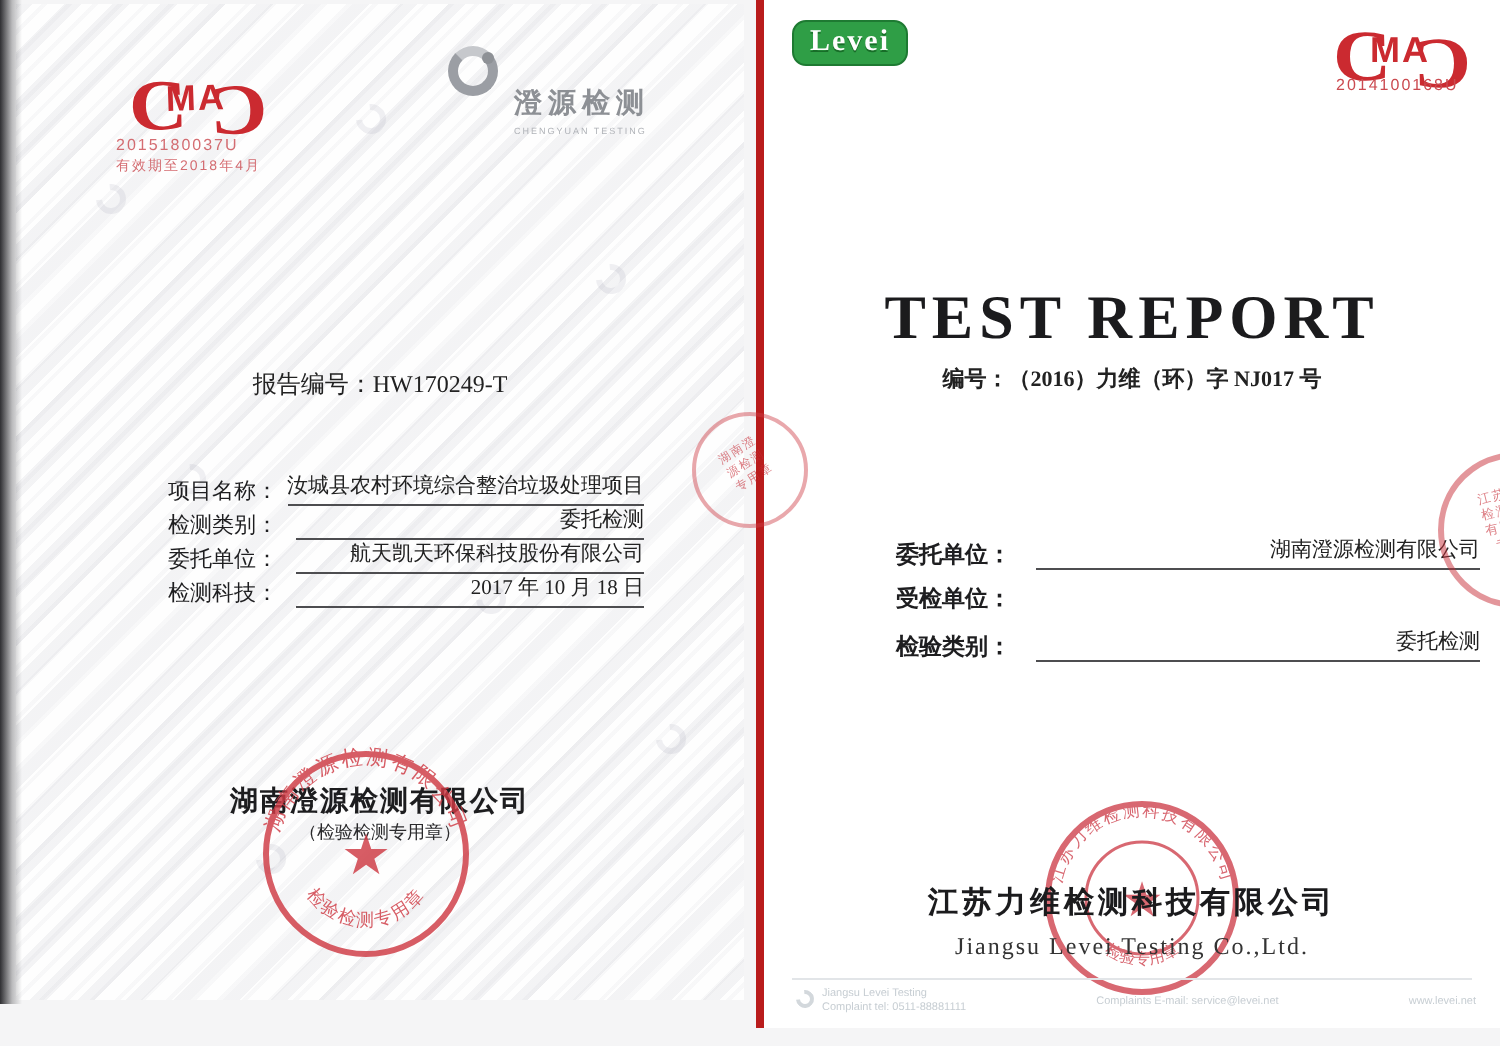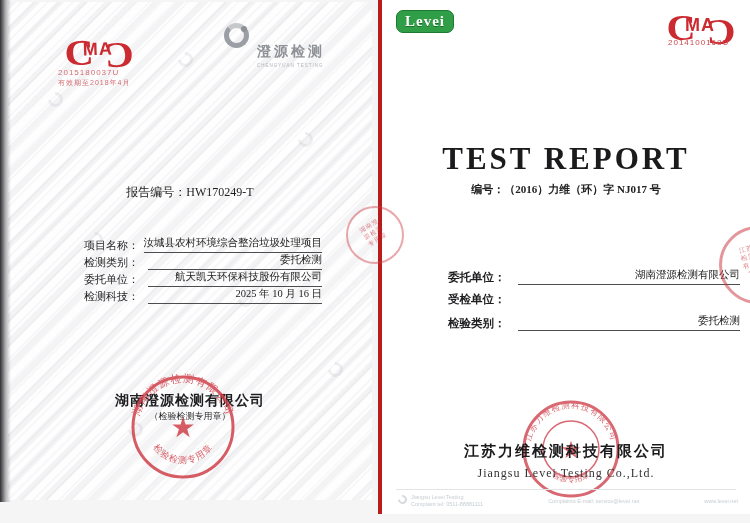--- a/index.html
+++ b/index.html
@@ -118,21 +118,21 @@
       <div class="field-row">
         <span class="field-label">检测类别：</span>
         <span class="field-value">委托检测</span>
       </div>
       <div class="field-row">
         <span class="field-label">委托单位：</span>
         <span class="field-value">航天凯天环保科技股份有限公司</span>
       </div>
       <div class="field-row">
         <span class="field-label">检测科技：</span>
-        <span class="field-value">2025 年 10 月 16 日</span>
+        <span class="field-value">2017 年 10 月 18 日</span>
       </div>
     </div>
 
     <div class="t-center" style="top:390px; font-size:14px; font-weight:bold; letter-spacing:1px; color:#1d1d1f;">湖南澄源检测有限公司</div>
     <div class="t-center" style="top:408px; font-size:9px; color:#2a2a2c;">（检验检测专用章）</div>
 
     <svg class="stamp-svg" style="left:116px; top:366px;" width="118" height="118" viewBox="0 0 118 118">
       <circle cx="59" cy="59" r="50" fill="none" stroke="#cf3a44" stroke-width="3"></circle>
       <defs>
         <path id="lst" d="M 14,59 A 45,45 0 1 1 104,59" fill="none"></path>

